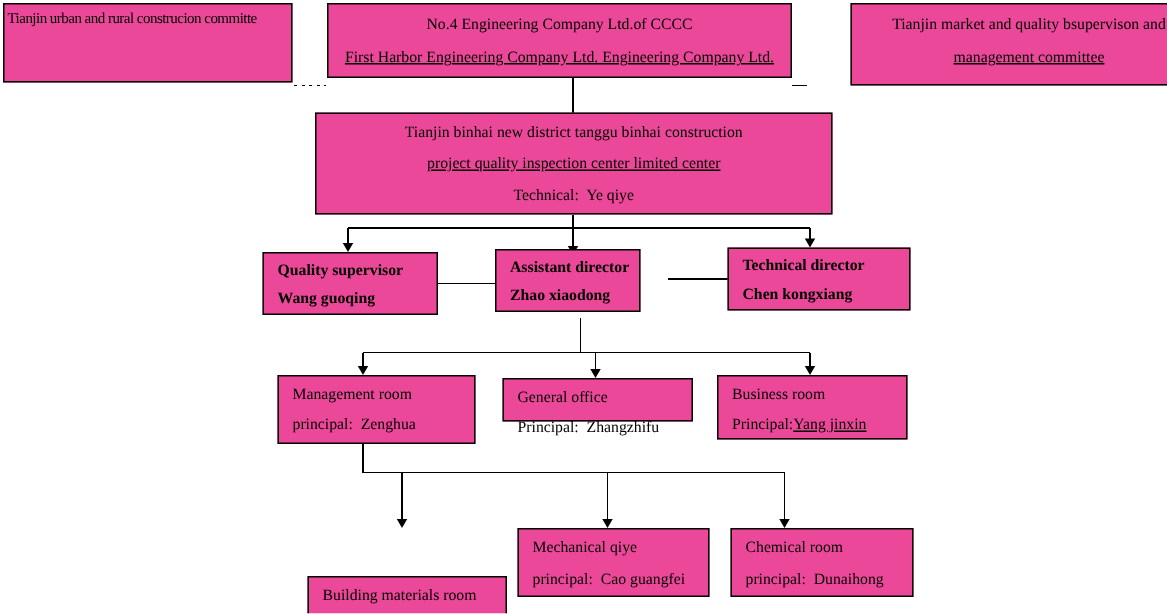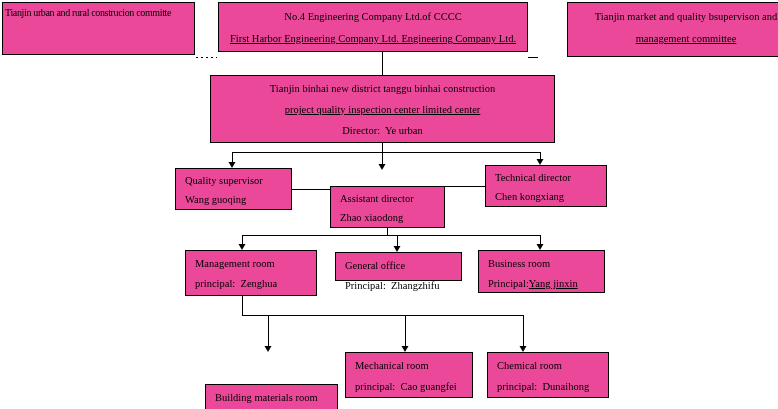--- a/index.html
+++ b/index.html
@@ -5,21 +5,21 @@
   * { margin:0; padding:0; box-sizing:border-box; }
   html,body { background:#ffffff; }
   body { font-family:"Liberation Serif", serif; color:#000; }
   .canvas { position:relative; width:778px; height:409px; background:#fff; overflow:hidden; font-size:10.5px; }
   .box { position:absolute; border:1px solid #000; background:#ec4899; }
   .ln { white-space:pre-wrap; }
   .center { text-align:center; }
   .pad { padding-left:9px; padding-right:4px; }
   .u { text-decoration:underline; }
   .lh13 { line-height:15px; padding-top:2px; }
-  .lh19 { line-height:19px; padding-top:2px; }
+  .lh19 { line-height:19px; padding-top:2px;font-weight:bold; }
   .lh20 { line-height:20px; padding-top:3px; }
   .lh21 { line-height:21px; padding-top:2px; }
   .lh22 { line-height:22px; padding-top:3px; }
   .tight { letter-spacing:-0.35px; white-space:nowrap; font-size:10px; }
   svg.connectors { position:absolute; left:0; top:0; width:778px; height:409px; pointer-events:none; }
   svg.connectors path, svg.connectors line { stroke:#000; stroke-width:1; fill:none; shape-rendering:crispEdges; }
   svg.connectors path.arrowhead { fill:#000; stroke:none; shape-rendering:auto; }
 </style>
 </head>
 <body>
@@ -75,29 +75,29 @@
   </div>
 
   <div class="box center lh22" style="left:538px; top:2px; width:238px; height:55px;margin-left:29px;">
     <div class="ln">Tianjin market and quality bsupervison and</div>
     <div class="ln u">management committee</div>
   </div>
 
   <div class="box center lh21" style="left:210px; top:75px; width:345px; height:68px;">
     <div class="ln">Tianjin binhai new district tanggu binhai construction</div>
     <div class="ln u">project quality inspection center limited center</div>
-    <div class="ln">Director:  Ye urban</div>
+    <div class="ln">Technical:  Ye qiye</div>
   </div>
 
   <div class="box pad lh19" style="left:175px; top:168px; width:117px; height:42px;">
     <div class="ln">Quality supervisor</div>
     <div class="ln">Wang guoqing</div>
   </div>
 
-  <div class="box pad lh19" style="left:330px; top:186px; width:115px; height:42px;">
+  <div class="box pad lh19" style="left:330px; top:166px; width:97px; height:42px;">
     <div class="ln">Assistant director</div>
     <div class="ln">Zhao xiaodong</div>
   </div>
 
   <div class="box pad lh19" style="left:485px; top:165px; width:122px; height:42px;">
     <div class="ln">Technical director</div>
     <div class="ln">Chen kongxiang</div>
   </div>
 
   <div class="box pad lh20" style="left:185px; top:250px; width:132px; height:46px;">
@@ -114,21 +114,21 @@
     <div class="ln">Business room</div>
     <div class="ln"><span>Principal:</span><span class="u">Yang jinxin</span></div>
   </div>
 
   <div class="box pad lh21" style="left:205px; top:352px; width:133px; height:47px;margin-top:32px;">
     <div class="ln">Building materials room</div>
     <div class="ln">principal:  Qiao xiaoyu</div>
   </div>
 
   <div class="box pad lh21" style="left:345px; top:352px; width:128px; height:46px;">
-    <div class="ln">Mechanical room</div>
+    <div class="ln">Mechanical qiye</div>
     <div class="ln">principal:  Cao guangfei</div>
   </div>
 
   <div class="box pad lh21" style="left:487px; top:352px; width:122px; height:46px;">
     <div class="ln">Chemical room</div>
     <div class="ln">principal:  Dunaihong</div>
   </div>
 
 </div>
 

